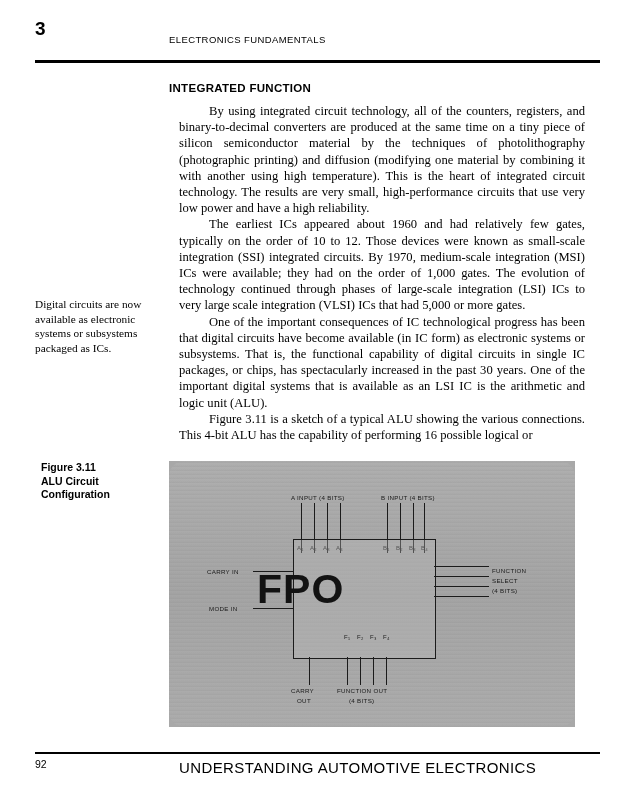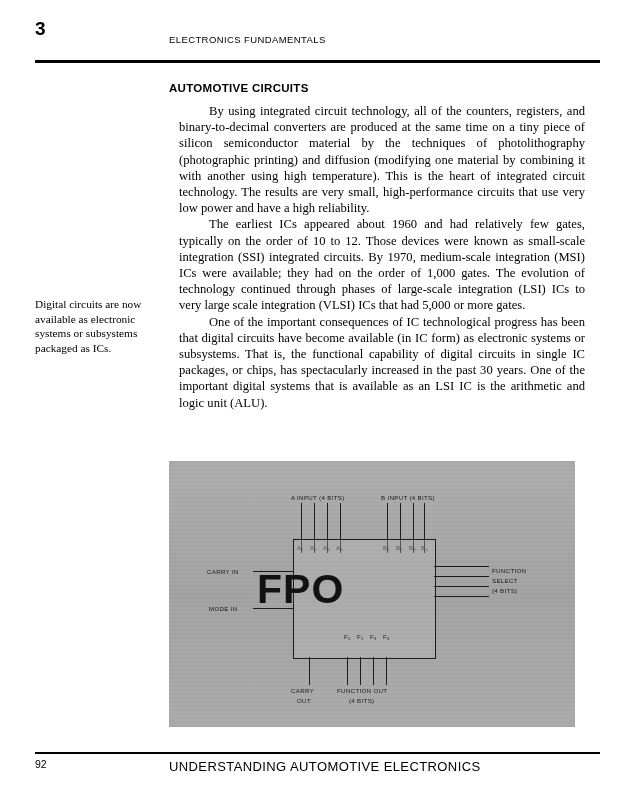--- a/index.html
+++ b/index.html
@@ -164,46 +164,52 @@
   .page-num {
     position: absolute;
     left: 35px;
     top: 758px;
     font-family: "Liberation Sans", sans-serif;
     font-weight: normal;
     font-size: 10.5px;
   }
   .footer-title {
     position: absolute;
-    left: 169px;
+    left: 179px;
     top: 759px;
     font-family: "Liberation Sans", sans-serif;
-    font-size: 13px;
+    font-size: 15px;
     letter-spacing: 0.4px;
   }
 </style>
 </head>
 <body>
 
 <div class="page">
 
   <div class="chapter-num">3</div>
   <div class="header-title">ELECTRONICS FUNDAMENTALS</div>
   <div class="rule-top"></div>
 
-  <div class="section-head">AUTOMOTIVE CIRCUITS</div>
+  <div class="section-head">INTEGRATED FUNCTION</div>
 
   <div class="body-col">
     <p>By using integrated circuit technology, all of the counters, registers, and binary-to-decimal converters are produced at the same time on a tiny piece of silicon semiconductor material by the techniques of photolithography (photographic printing) and diffusion (modifying one material by combining it with another using high temperature). This is the heart of integrated circuit technology. The results are very small, high-performance circuits that use very low power and have a high reliability.</p>
     <p>The earliest ICs appeared about 1960 and had relatively few gates, typically on the order of 10 to 12. Those devices were known as small-scale integration (SSI) integrated circuits. By 1970, medium-scale integration (MSI) ICs were available; they had on the order of 1,000 gates. The evolution of technology continued through phases of large-scale integration (LSI) ICs to very large scale integration (VLSI) ICs that had 5,000 or more gates.</p>
     <p>One of the important consequences of IC technological progress has been that digital circuits have become available (in IC form) as electronic systems or subsystems. That is, the functional capability of digital circuits in single IC packages, or chips, has spectacularly increased in the past 30 years. One of the important digital systems that is available as an LSI IC is the arithmetic and logic unit (ALU).</p>
+    <p>Figure 3.11 is a sketch of a typical ALU showing the various connections. This 4-bit ALU has the capability of performing 16 possible logical or</p>
   </div>
 
   <div class="margin-note">Digital circuits are now available as electronic systems or subsystems packaged as ICs.</div>
 
+  <div class="figure-caption">
+    <div>Figure 3.11</div>
+    <div>ALU Circuit</div>
+    <div>Configuration</div>
+  </div>
 
   <div class="figure-box">
     <div class="fig-inner">
 
       <div class="fig-lbl" style="left:122px; top:33px;">A INPUT (4 BITS)</div>
       <div class="wire wire-v" style="left:132px; top:42px; height:50px;"></div>
       <div class="wire wire-v" style="left:145px; top:42px; height:50px;"></div>
       <div class="wire wire-v" style="left:158px; top:42px; height:50px;"></div>
       <div class="wire wire-v" style="left:171px; top:42px; height:50px;"></div>
 

